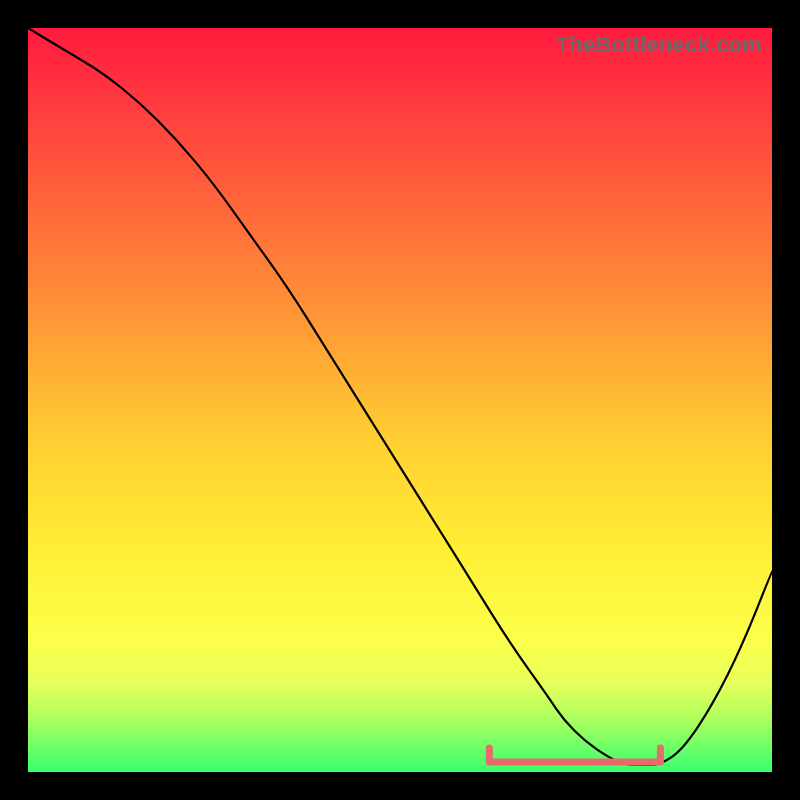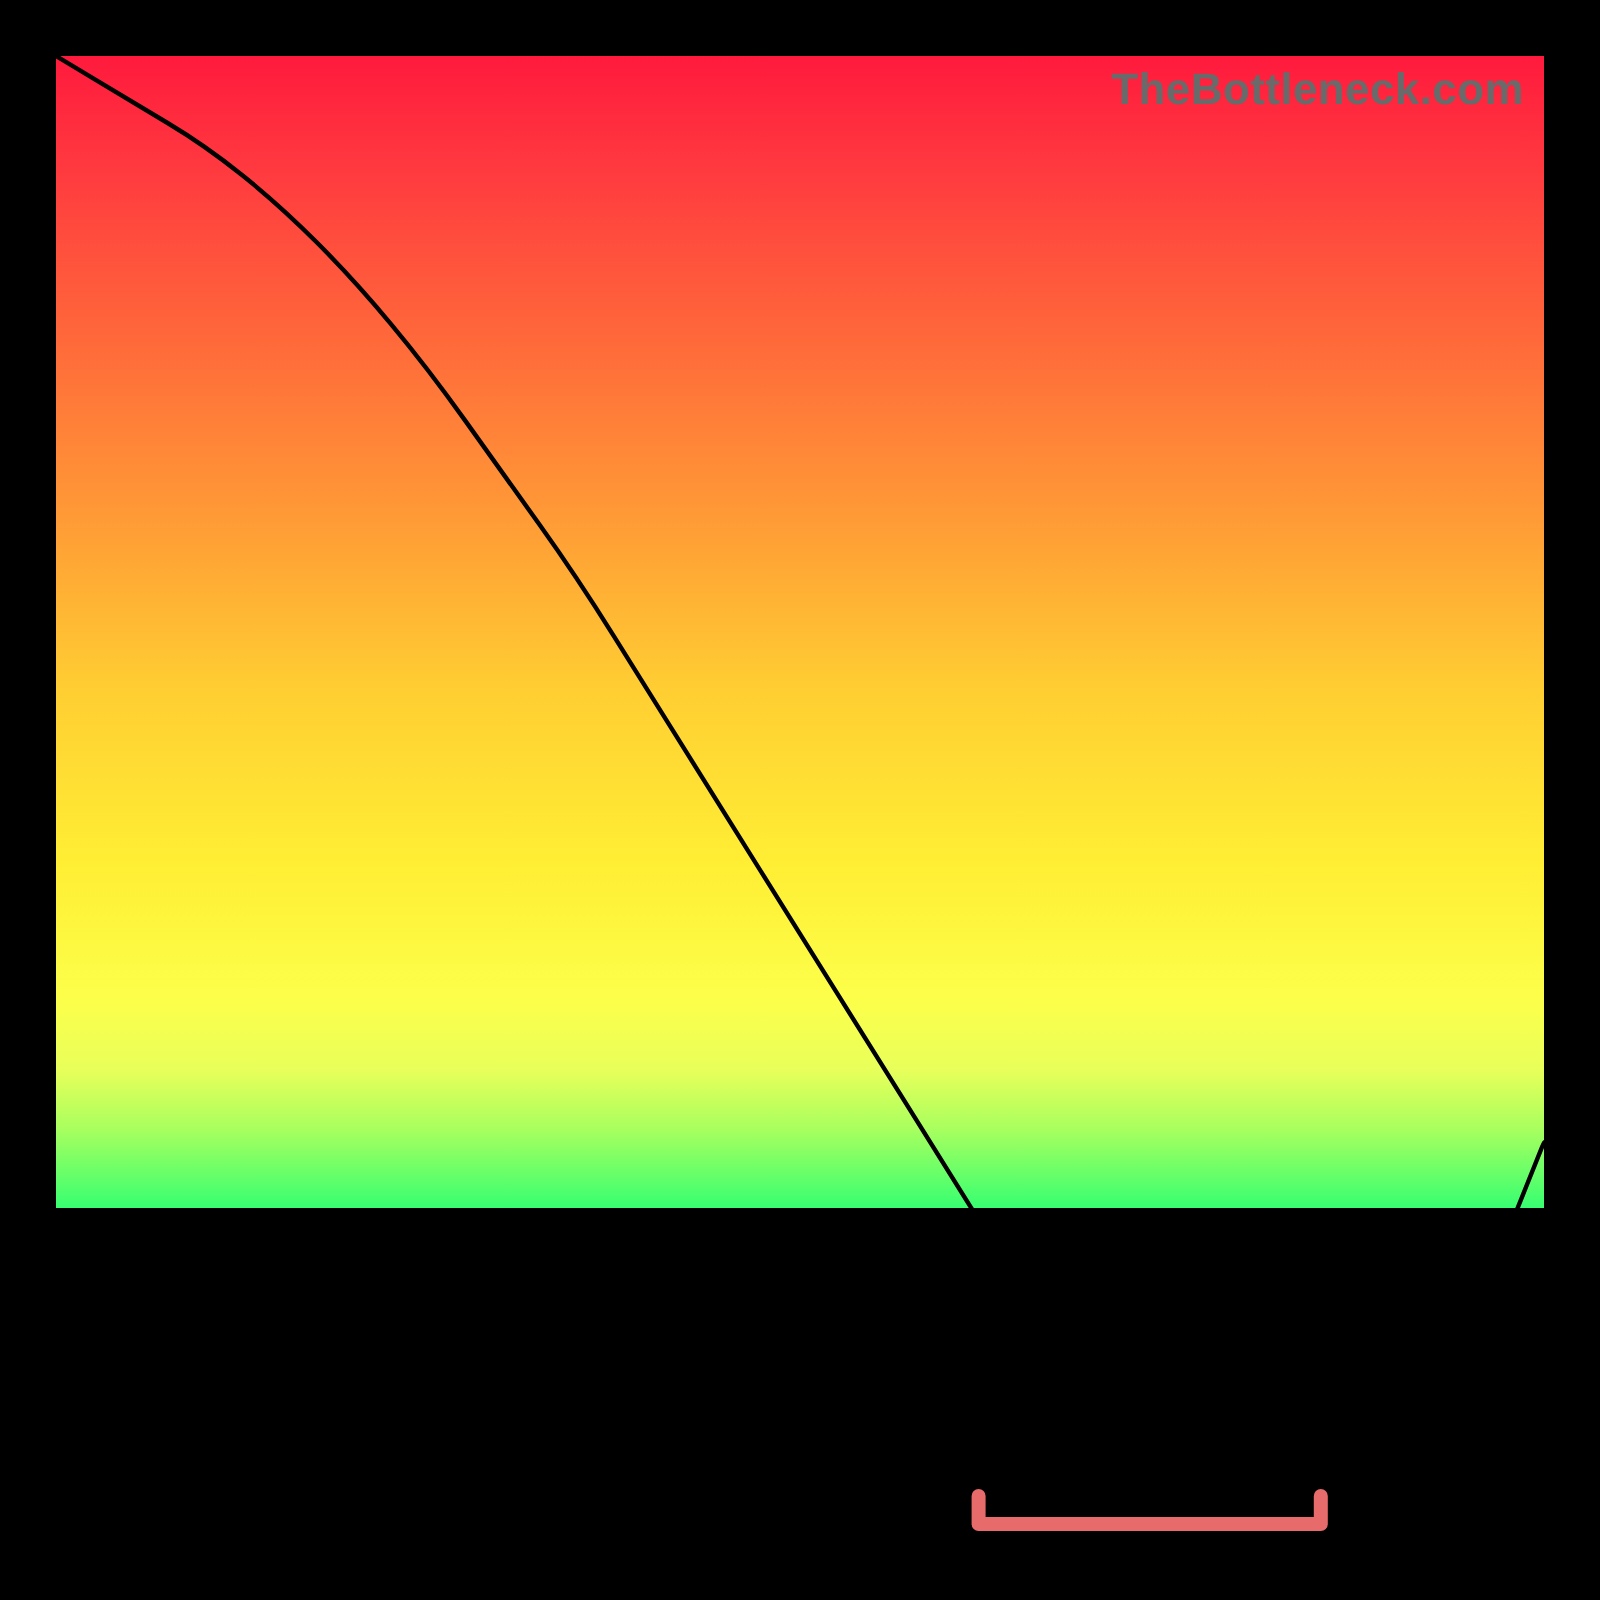--- a/index.html
+++ b/index.html
@@ -9,21 +9,21 @@
     height: 800px;
     background: #000;
     overflow: hidden;
     font-family: Arial, Helvetica, sans-serif;
   }
   .frame {
     position: absolute;
     left: 28px;
     top: 28px;
     width: 744px;
-    height: 576px;
+    height: 744px;
     background: linear-gradient(to bottom,
       #ff1a3d 0%,
       #ff3a3f 10%,
       #ff6a3a 25%,
       #ff9a36 40%,
       #ffce32 55%,
       #ffee34 70%,
       #fcff4a 82%,
       #e8ff5a 88%,
       #aaff5e 93%,

